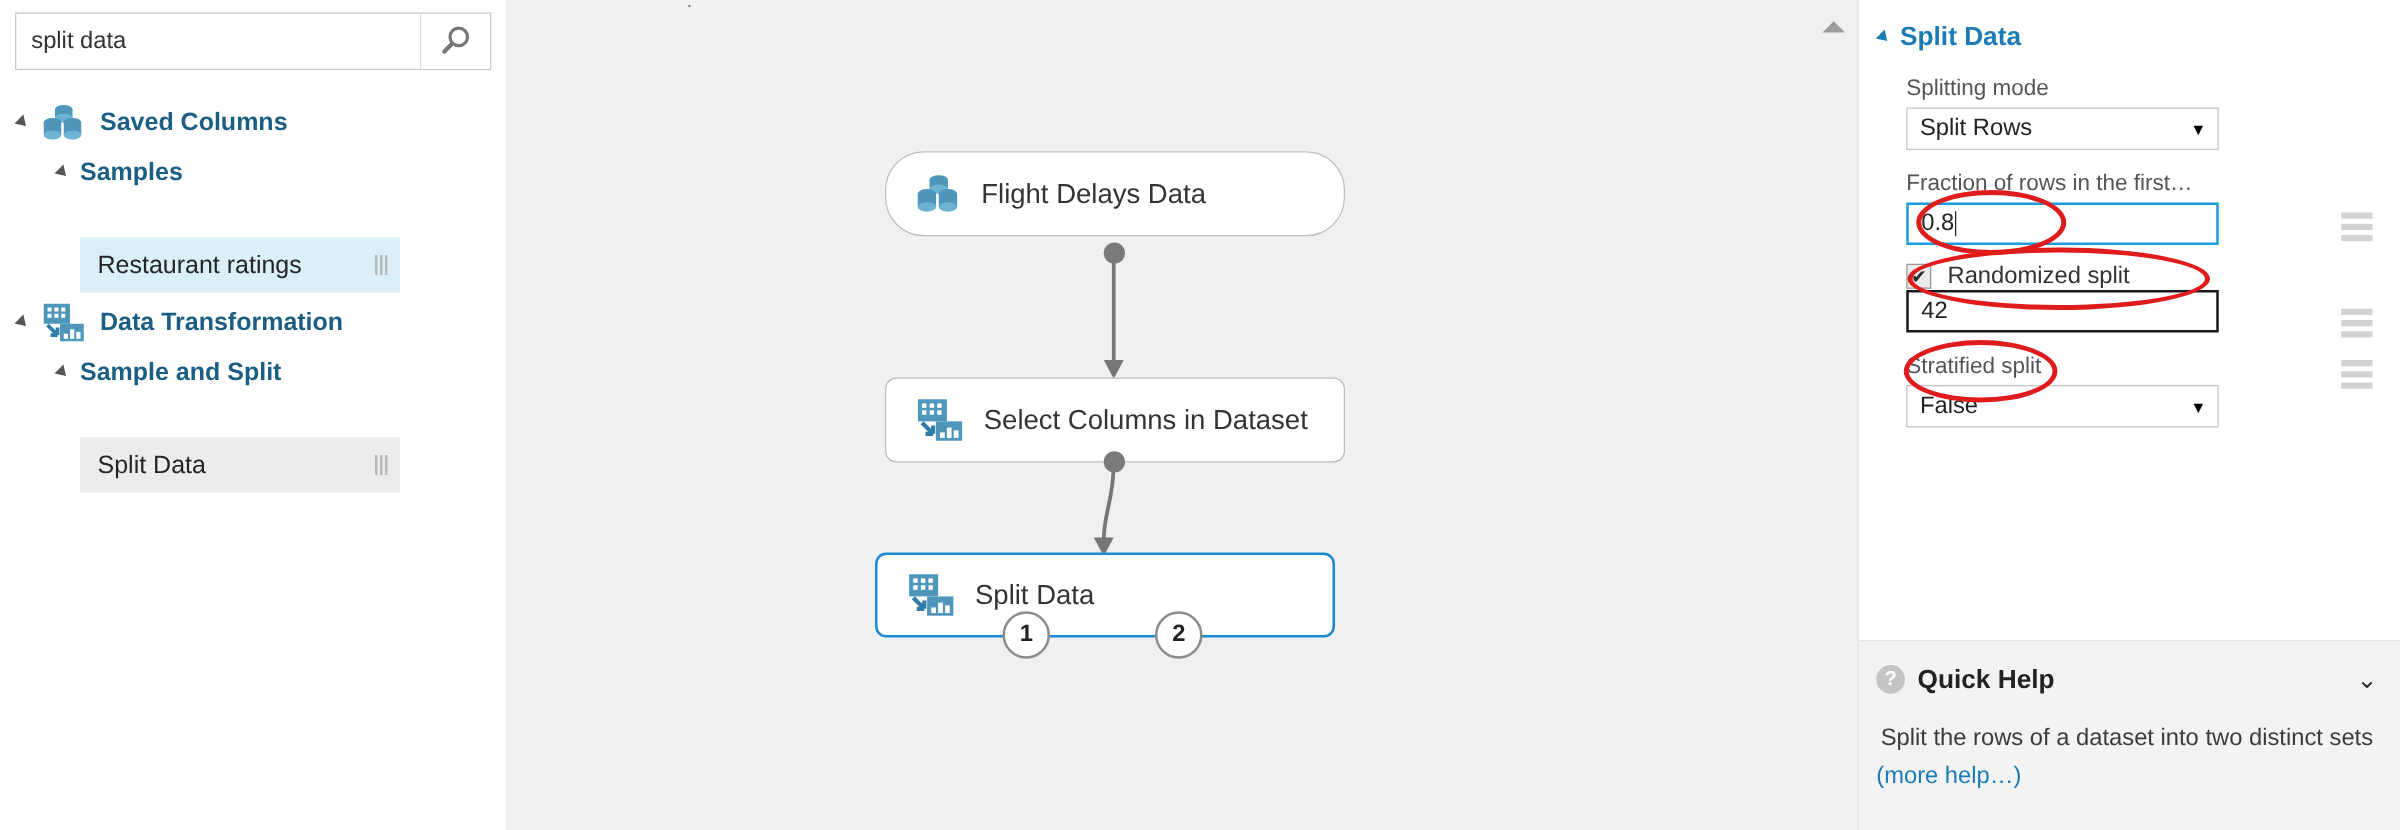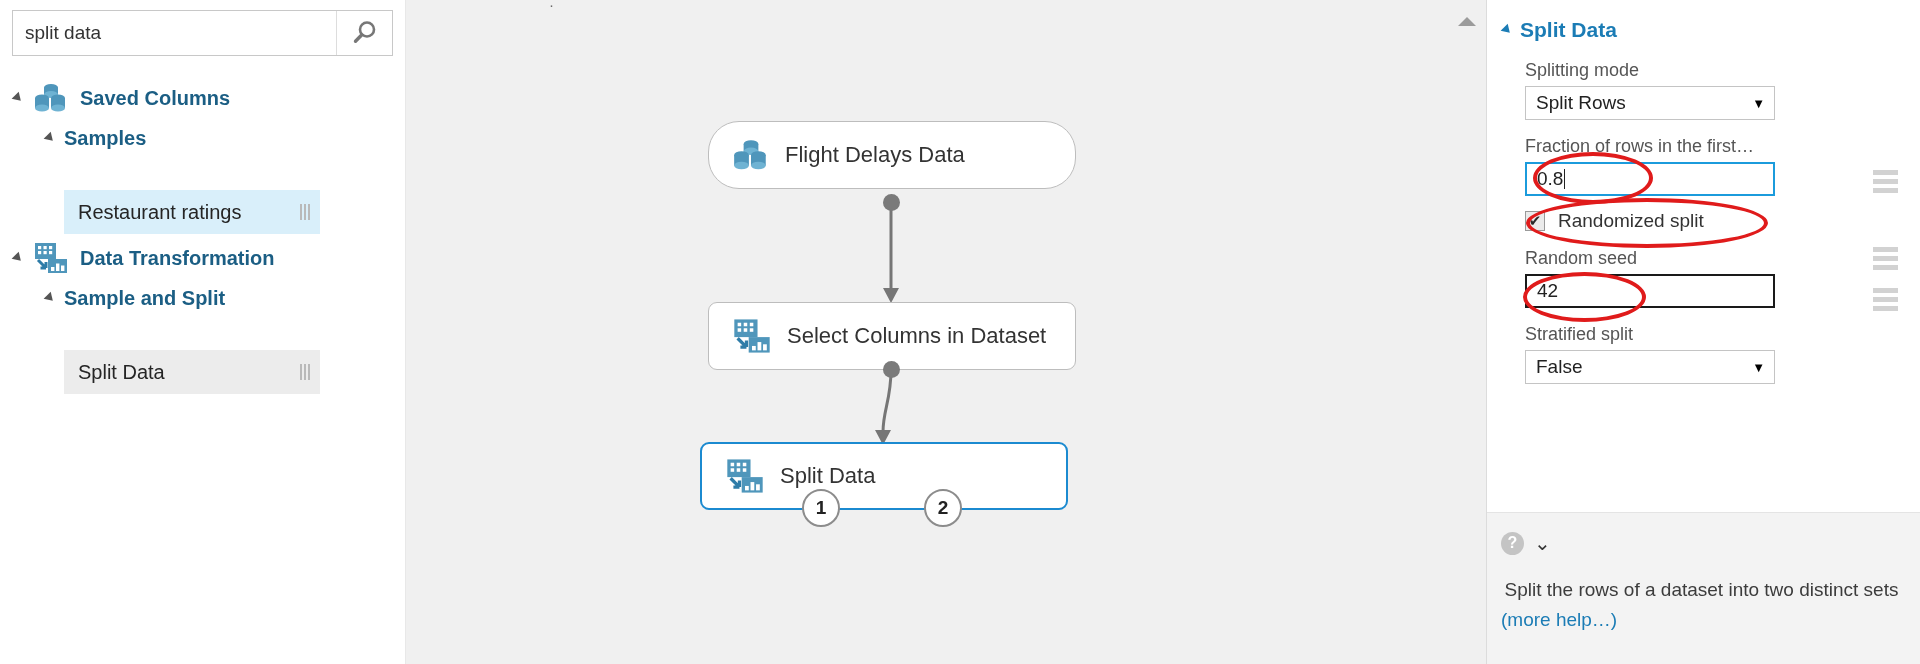--- a/index.html
+++ b/index.html
@@ -377,40 +377,40 @@
       <div class="handle" style="top:205px;">
           <i></i>
           <i></i>
           <i></i>
         </div>
       <div class="chk-row">
         <div class="chk">✔</div>
         <div class="chk-label">Randomized split</div>
       </div>
 
-      <div class="fld-label">Random seed</div>
       <div class="handle" style="top:246px;">
           <i></i>
           <i></i>
           <i></i>
         </div>
       <div class="txt-box plain">
         <span>42</span>
       </div>
 
       <div class="fld-label">Stratified split</div>
       <div class="sel-box">
         <span>False</span>
         <span class="caret">▼</span>
       </div>
     </div>
 
     <div class="qh">
       <div class="qh-head">
         <div class="qh-icon">?</div>
+        <div class="qh-title">Quick Help</div>
         <div class="qh-chev">⌄</div>
       </div>
       <div class="qh-text" style="padding-left:14px">Split the rows of a dataset into two distinct sets</div>
       <div class="qh-link" style="padding-left:14px">(more help…)</div>
     </div>
   </div>
 
   <div class="ellipse" style="left:1533px; top:152px; width:120px; height:52px;"></div>
   <div class="ellipse" style="left:1526px; top:198px; width:242px; height:50px;"></div>
   <div class="ellipse" style="left:1523px; top:272px; width:123px; height:50px;"></div>

